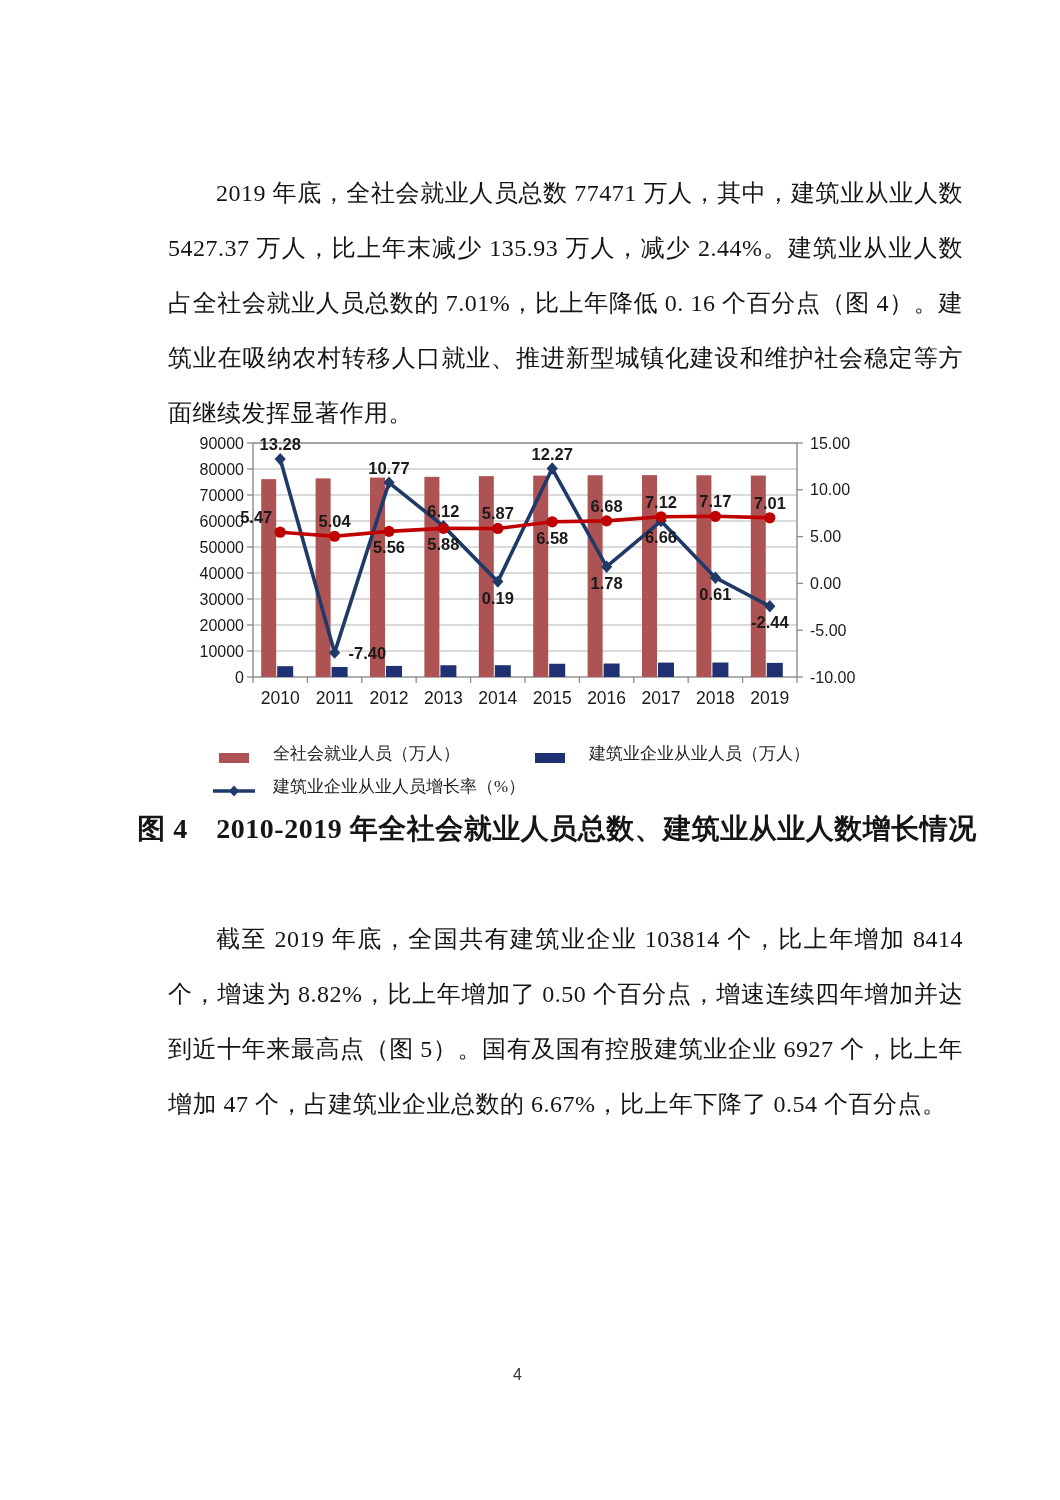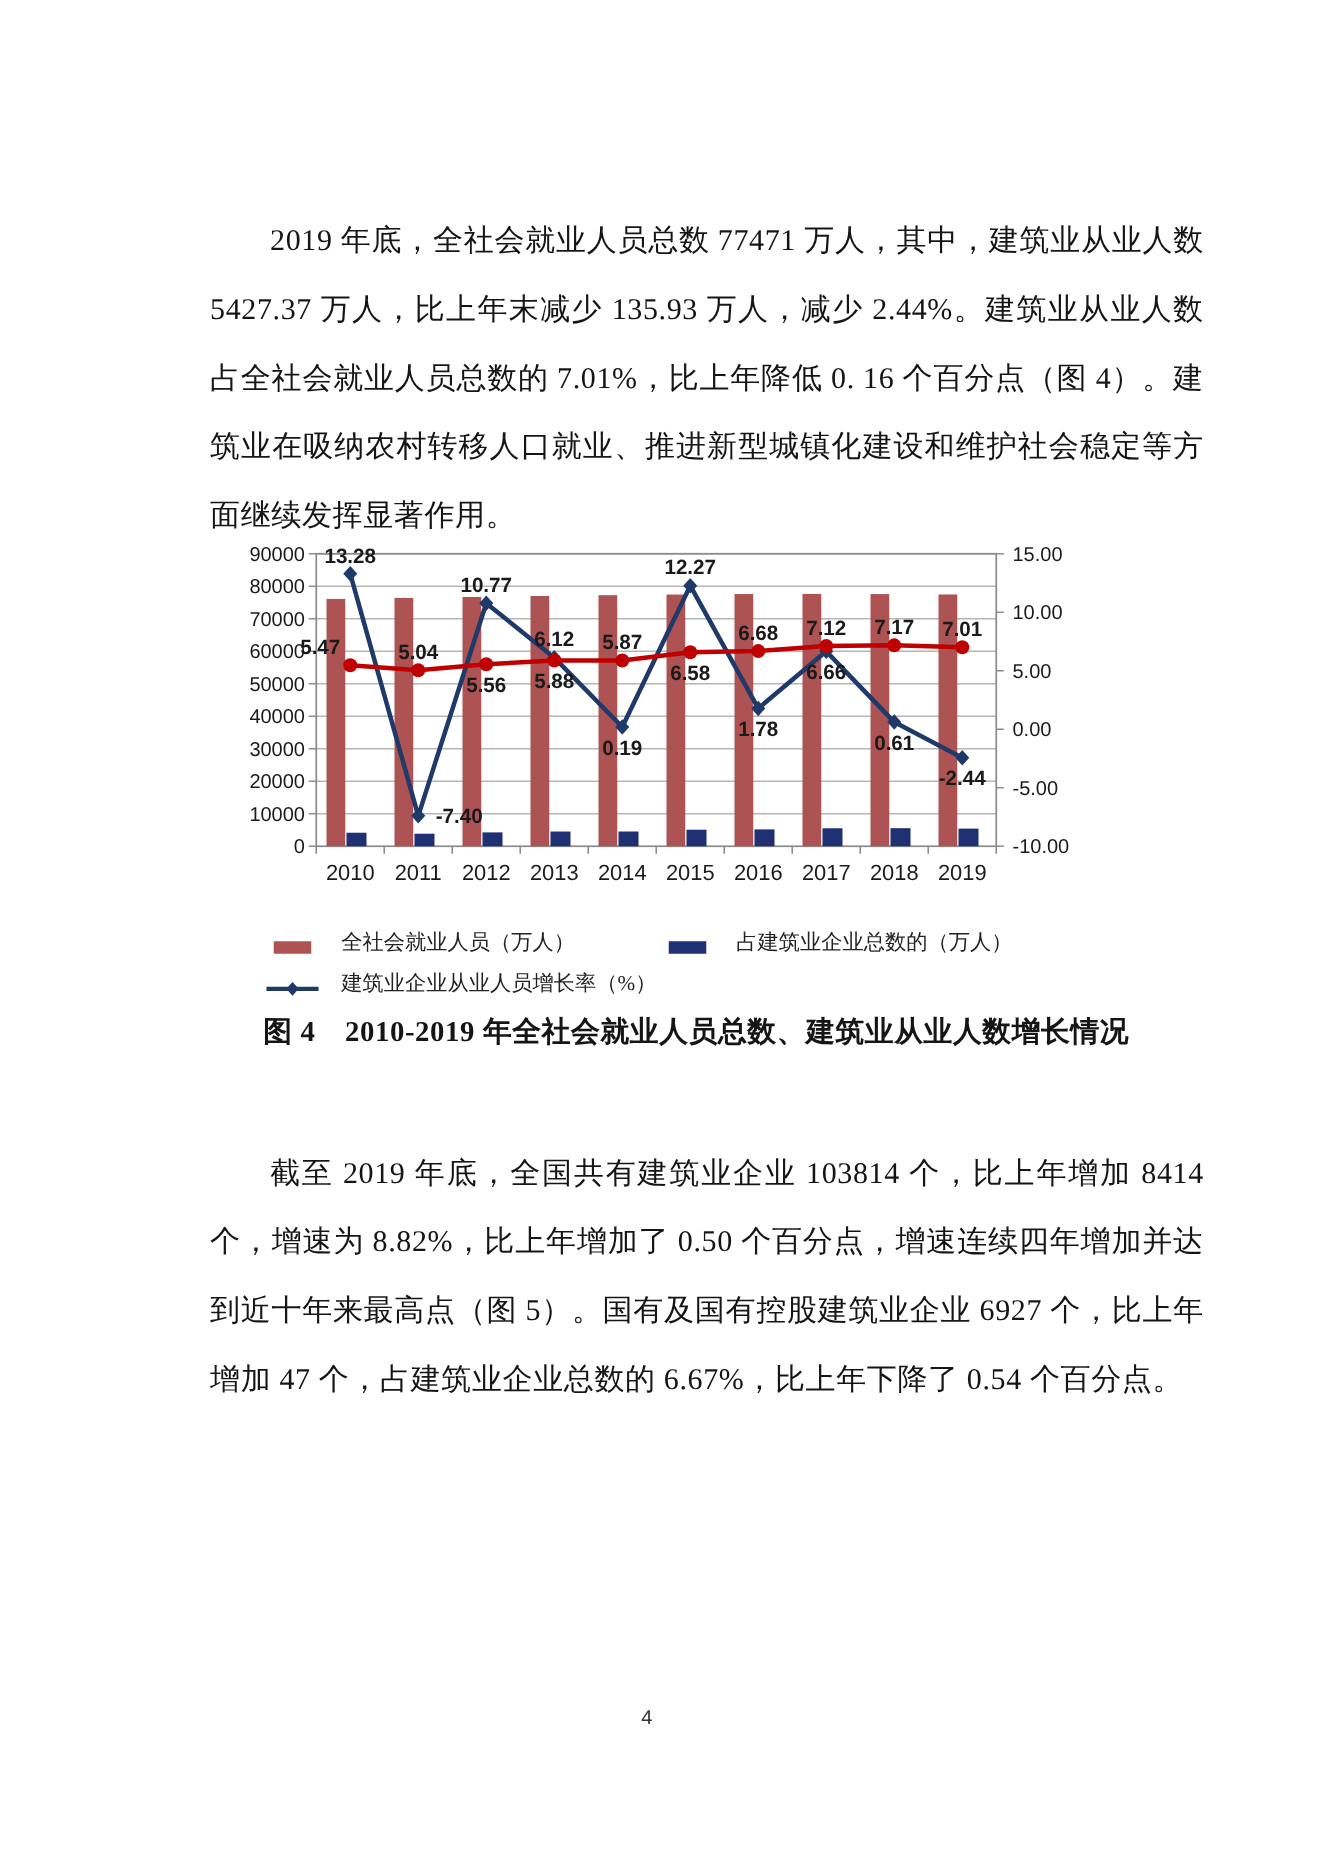--- a/index.html
+++ b/index.html
@@ -19,21 +19,21 @@
   .figure svg{display:block;}
   .legend{
     position:absolute;left:213px;top:737px;
     display:grid;grid-template-columns:316px auto;row-gap:5px;
     font-size:17px;color:#222;
   }
   .legend-item{display:flex;align-items:flex-end;gap:18px;height:28px;}
   .legend-item svg{flex:0 0 auto;}
   .caption{
     position:absolute;left:133px;top:810px;width:848px;
-    text-align:center;font-weight:bold;font-size:23px;color:#151515;
+    text-align:center;font-weight:bold;font-size:28px;color:#151515;
     letter-spacing:0.5px;
   }
   .pagenum{
     position:absolute;top:1366px;left:0;width:1035px;text-align:center;
     font-size:16px;color:#333;font-family:"Liberation Sans",sans-serif;
   }
 </style>
 </head>
 <body>
 
@@ -173,21 +173,21 @@
     <div class="legend-item">
       <svg width="42" height="14">
         <rect x="6" y="2" width="30" height="10" fill="#AE5353"></rect>
       </svg>
       <span>全社会就业人员（万人）</span>
     </div>
     <div class="legend-item">
       <svg width="42" height="14">
         <rect x="6" y="2" width="30" height="10" fill="#1F3173"></rect>
       </svg>
-      <span>占建筑业企业总数的（万人）</span>
+      <span>建筑业企业从业人员（万人）</span>
     </div>
     <div class="legend-item">
       <svg width="42" height="14">
         <line x1="0" y1="7" x2="42" y2="7" stroke="#1F3A68" stroke-width="3.4"></line>
         <path d="M 21 1.5 L 26 7 L 21 12.5 L 16 7 Z" fill="#1F3A68"></path>
       </svg>
       <span>建筑业企业从业人员增长率（%）</span>
     </div>
   </div>
 

